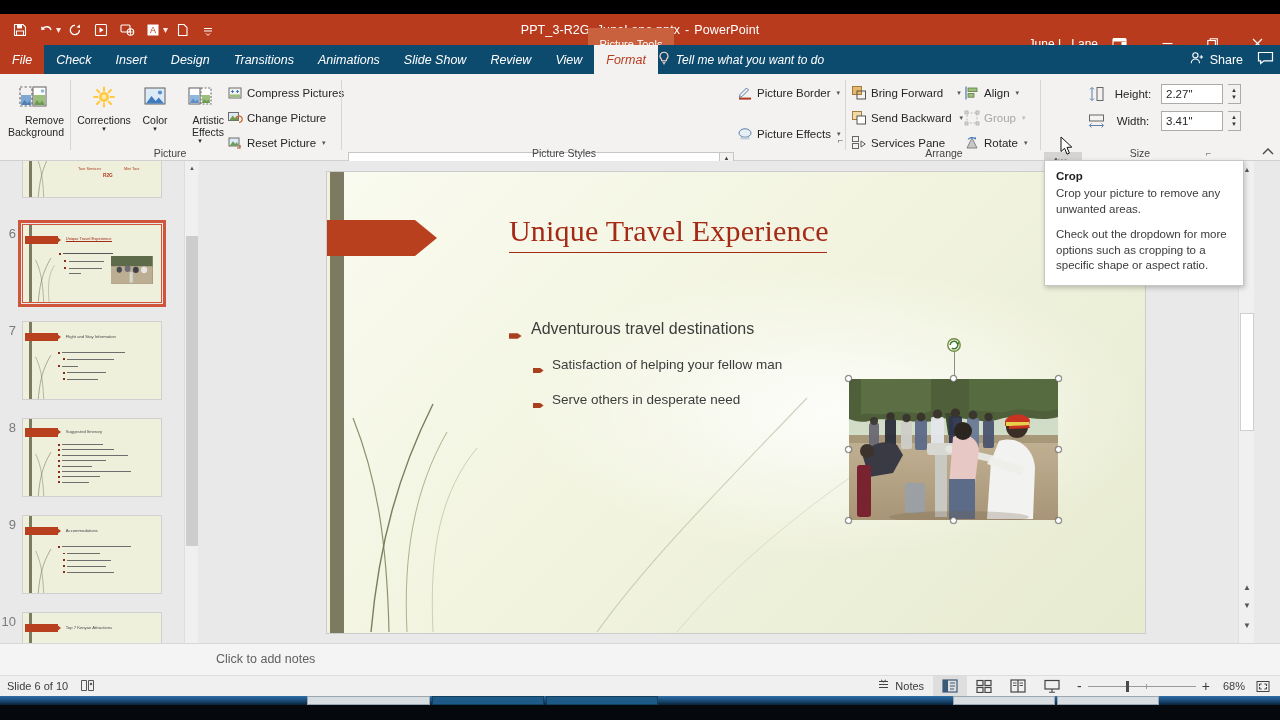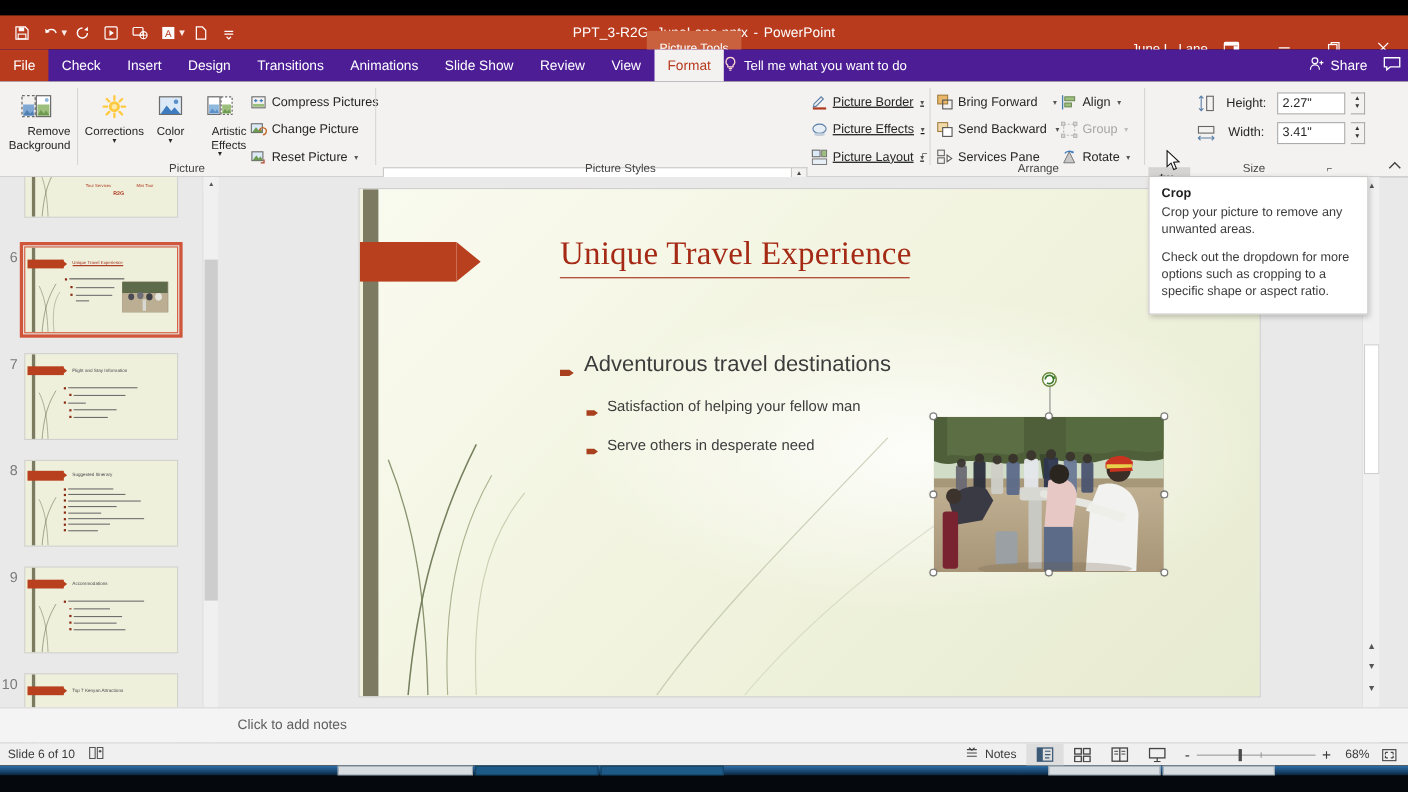--- a/index.html
+++ b/index.html
@@ -45,21 +45,21 @@
     position:absolute; right:0; top:14px; height:31px; display:flex; align-items:stretch;
   }
   .wincontrols div {
     width:45px; display:flex; align-items:center; justify-content:center;
     font-size:13px; color:#fff;
   }
 
   
   .tabrow {
     position:absolute; top:45px; left:0; width:1280px; height:29px;
-    background:#4c1d95; display:flex; align-items:stretch; font-size:12.5px;
+    background:#0c4a6e; display:flex; align-items:stretch; font-size:12.5px;font-style:italic;
   }
   .tabrow .tab {
     padding:0 12px; display:flex; align-items:center; color:#fff; cursor:default;
     white-space:nowrap;
   }
   .tabrow .tab.file { background:#B83B1D; }
   .tabrow .tab.active { background:#F3F2F1; color:#B83B1D; }
   .tellme {
     display:flex; align-items:center; gap:6px; color:#fff; font-size:12px;
     padding-left:0;
@@ -228,21 +228,21 @@
     border-left:22px solid #B9401F;
   }
   .slide-title {
     position:absolute; left:182px; top:42px;
     font-family:"Liberation Serif", serif; font-size:30px; color:#A52A16;
     letter-spacing:.2px; white-space:nowrap;
   }
   .slide-title-rule { position:absolute; left:182px; top:80px; width:318px; height:1px; background:#A52A16; }
 
   .bullets { position:absolute; left:182px; top:148px; width:430px; }
-  .b1 { display:flex; align-items:flex-start; gap:9px; font-size:20px; color:#3C3C3C; margin-bottom:12px; }
+  .b1 { display:flex; align-items:flex-start; gap:9px; font-size:16px; color:#3C3C3C; margin-bottom:12px; }
   .b2 { display:flex; align-items:flex-start; gap:8px; font-size:13.5px; color:#3C3C3C;
         margin-left:24px; margin-bottom:11px; line-height:1.38; }
   .dart { flex:0 0 auto; margin-top:6px; }
   .dart2 { flex:0 0 auto; margin-top:5px; }
 
   
   .picwrap { position:absolute; left:522px; top:207px; width:209px; height:141px; }
   .pic { position:absolute; inset:0; overflow:hidden; background:#BCAE92; }
   .handle {
     position:absolute; width:7px; height:7px; border-radius:50%;
@@ -614,21 +614,21 @@
               <path d="M9 13q5-6 9 0 4-5 8 0 4-4 8 1v1H9z" fill="#fff"></path>
             </svg>
         </div>
       </div>
       <div class="gallery-scroll" style="left:376px;">
         <span>▲</span>
         <span>▼</span>
         <span>▼</span>
       </div>
 
-      <div style="position:absolute; left:392px; top:8px; display:flex; flex-direction:column; gap:4px;text-decoration:underline;">
+      <div style="position:absolute; left:392px; top:8px; display:flex; flex-direction:column; gap:20px;">
         <div class="smallbtn">
           <span class="ico">
             <svg width="16" height="16" viewBox="0 0 16 16">
                 <path d="M3 9.5l6.5-6.5 2 2L5 11.5l-2.6.8z" fill="none" stroke="#5A7FA8" stroke-width="1"></path>
                 <rect x="2" y="12.6" width="12" height="2" fill="#B03A20"></rect>
               </svg>
           </span>
           <span>Picture Border</span>
           <span class="caret">▾</span>
         </div>

